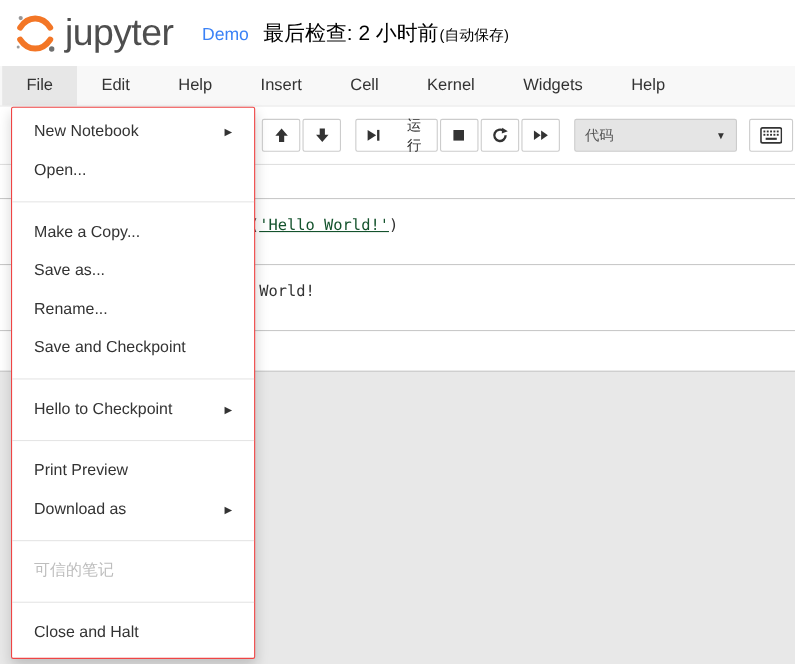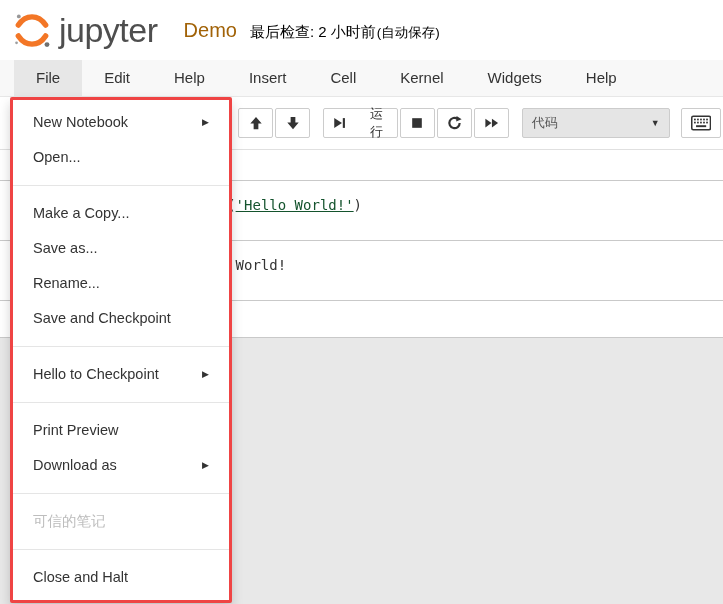--- a/index.html
+++ b/index.html
@@ -10,26 +10,26 @@
     color: #333;
     overflow: hidden;
     position: relative;
   }
 
   
   .header { height: 60px; display: flex; align-items: center; padding: 0 12px; background: #fff; }
   .logo { display: flex; align-items: center; gap: 7px; cursor: pointer; }
   .logo-text { font-size: 34px; color: #4e4e4e; letter-spacing: -0.5px; }
   .title-group { display: flex; align-items: baseline; margin-left: 26px; }
-  .nb-title { font-size: 20px; color: #a16207; cursor: pointer; }
-  .chk { font-size: 15px; color: #000; margin-left: 13px; white-space: nowrap; }
+  .nb-title { font-size: 16px; color: #3b82f6; cursor: pointer; }
+  .chk { font-size: 19px; color: #000; margin-left: 13px; white-space: nowrap; }
   .autosave { font-size: 13.5px; color: #000; margin-left: 1px; white-space: nowrap; }
 
   
-  .menubar { display: flex; background: #f8f8f8; border-bottom: 1px solid #e7e7e7; padding-left: 14px; height: 37px; }
+  .menubar { display: flex; background: #f8f8f8; border-bottom: 1px solid #e7e7e7; padding-left: 2px; height: 37px; }
   .menu-item { padding: 9px 22px 0; font-size: 15px; color: #333; cursor: pointer; }
   .menu-item.open { background: #e7e7e7; }
 
   
   .toolbar { height: 53px; border-bottom: 1px solid #e0e0e0; background: #fff; display: flex; align-items: center; }
   .tb-start { width: 238px; flex: none; }
   .btn-group { display: flex; }
   .btn {
     height: 30px; min-width: 35px; padding: 0 9px;
     display: inline-flex; align-items: center; justify-content: center; gap: 19px;
@@ -52,21 +52,21 @@
   .output-row { height: 60px; padding-top: 16px; }
   .empty-row { height: 37px; }
   .end-space { height: 267px; background: #e8e8e8; border-top: 1px solid #c9c9c9; }
   pre.code { font-family: "DejaVu Sans Mono", monospace; font-size: 14px; padding-left: 185px; white-space: pre; }
   .cm-kw { color: #008000; }
   .cm-str { color: #14532d; text-decoration: underline; }
 
   
   .dropdown {
     position: absolute; top: 97px; left: 10px; width: 222px;
-    background: #fff; border: 3px solid #ef4444; border-radius: 2px;
+    background: #fff; border: 1px solid #ef4444; border-radius: 2px;
     box-shadow: 0 6px 12px rgba(0,0,0,0.176);
     padding: 5px 0; z-index: 100;
   }
   .dropdown ul { list-style: none; }
   .dropdown li {
     padding: 4px 20px; line-height: 27px; font-size: 14.5px; color: #333;
     display: flex; align-items: center; justify-content: space-between; cursor: pointer;
   }
   .dropdown li.disabled { color: #bdbdbd; cursor: default; align-items: center; }
   .sub-arrow { font-size: 9px; color: #333; margin-left: 12px; }

